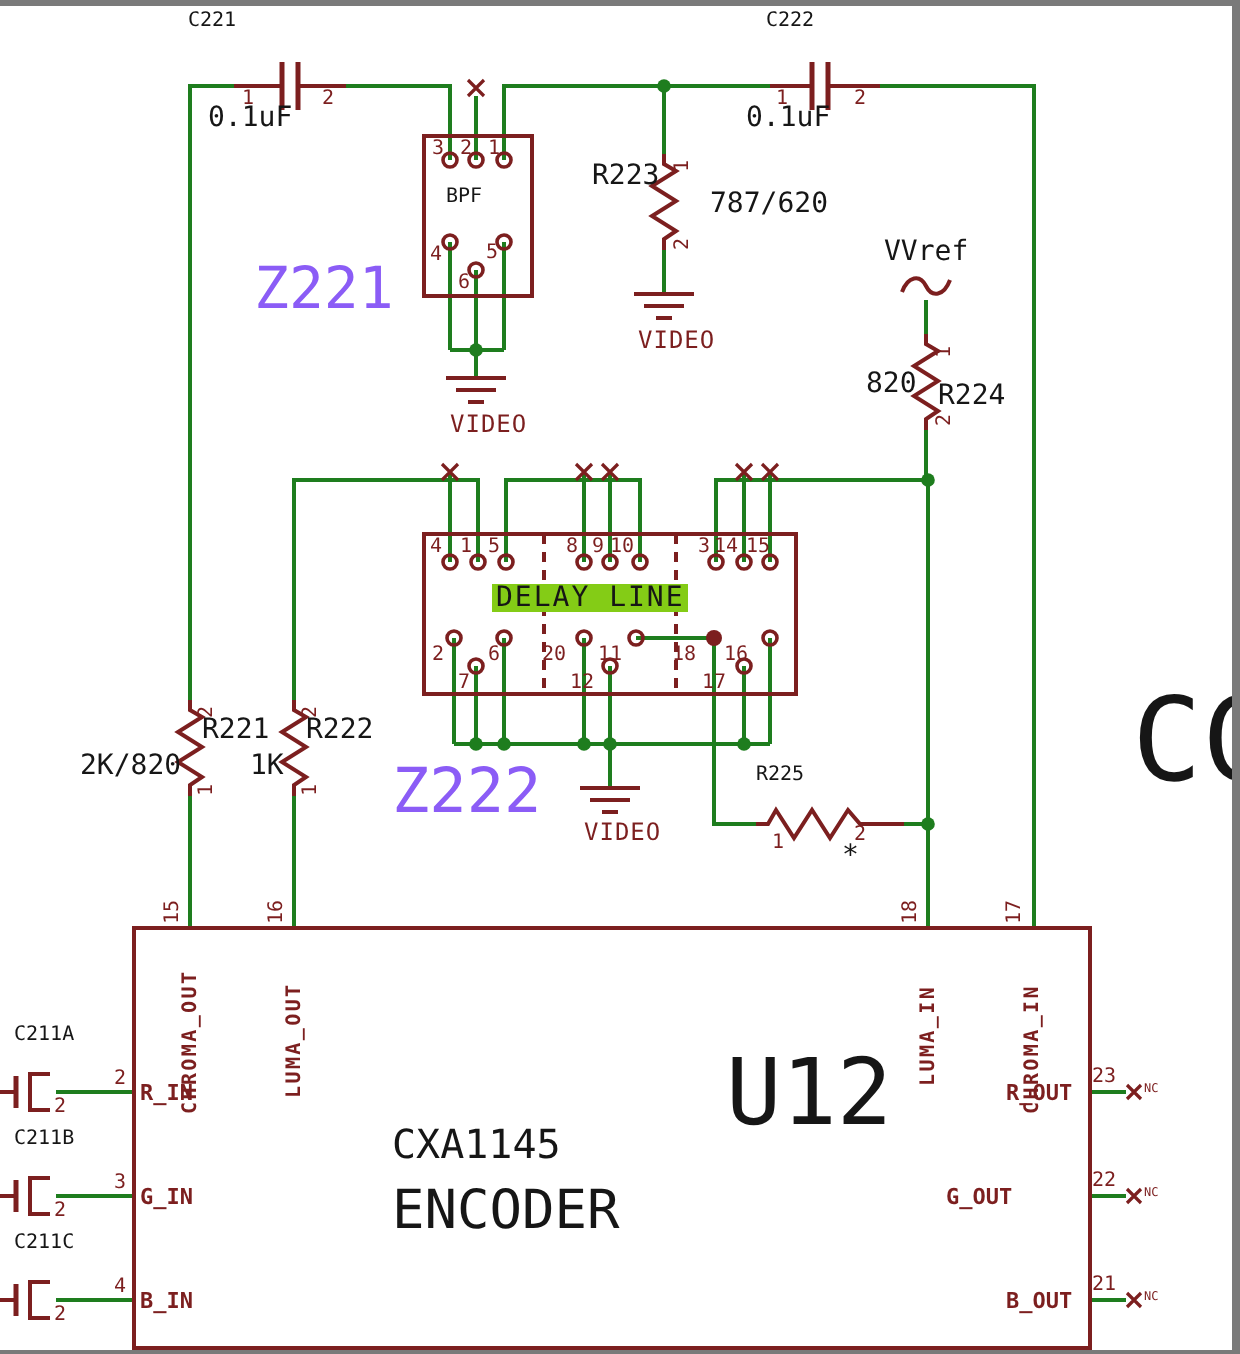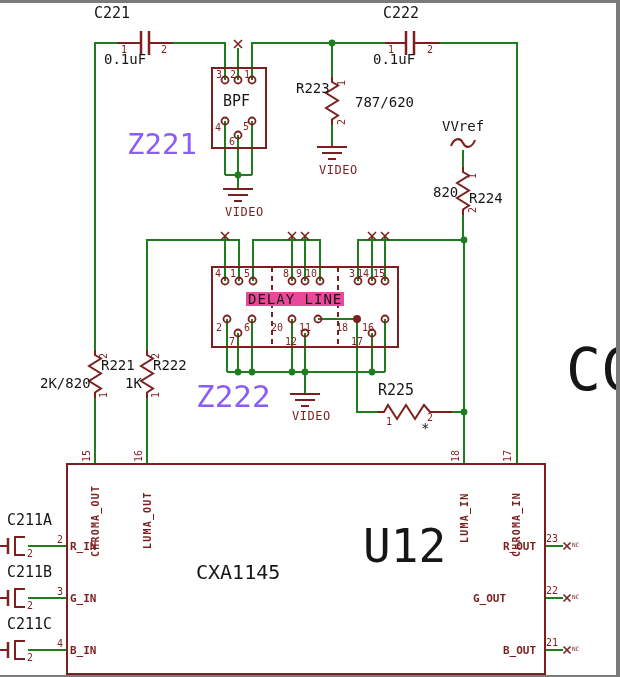--- a/index.html
+++ b/index.html
@@ -1,30 +1,30 @@
 <!DOCTYPE html>
 <html><head>
 <meta charset="utf-8">
 <style>
   html,body{margin:0;padding:0;background:#fff}
   #sheet{position:relative;width:620px;height:677px;background:#fff;overflow:hidden;
          font-family:"DejaVu Sans Mono",monospace}
   #wires{position:absolute;left:0;top:0;z-index:1}
   .t{position:absolute;line-height:1;white-space:pre;z-index:2;font-family:"DejaVu Sans Mono",monospace}
   .k{color:#161616}
-  .f15{font-size:15px}
+  .f15{font-size:10px}
   .f14{font-size:14px}
   .p{font-size:10px;color:#7c1f1f}
   .nm{font-size:11px;color:#7c1f1f;font-weight:bold}
   .gd{font-size:12px;color:#7c1f1f;letter-spacing:.5px}
   .big{font-size:29px;color:#8b5cf6}
   .rot{transform:rotate(-90deg);transform-origin:0 0}
   .vn{font-size:10px;color:#7c1f1f;letter-spacing:1.2px;font-weight:bold}
   .nc{font-size:6px;color:#7c1f1f}
-  .mask{background:#ec4899;padding:0 2px}
+  .mask{background:#84cc16;padding:0 2px}
   .border{position:absolute;background:#7a7a7a;z-index:6}
 </style>
 </head>
 <body>
 
 <div id="sheet">
 
   <svg id="wires" width="620" height="677">
 
     <g stroke="#1e7d1e" stroke-width="2" fill="none">
@@ -253,20 +253,21 @@
 
   <div class="t k f15" style="left:378px;top:383px">R225</div>
   <div class="t p" style="left:386px;top:417px">1</div>
   <div class="t p" style="left:427px;top:413px">2</div>
   <div class="t k f14" style="left:421px;top:421px">*</div>
 
   <div class="t k" style="left:566px;top:341px;font-size:58px">CC</div>
 
   <div class="t k" style="left:363px;top:523px;font-size:46px">U12</div>
   <div class="t k" style="left:196px;top:562px;font-size:20px">CXA1145</div>
+  <div class="t k" style="left:196px;top:592px;font-size:27px">ENCODER</div>
 
   <div class="t p rot" style="left:82px;top:462px">15</div>
   <div class="t p rot" style="left:134px;top:462px">16</div>
   <div class="t p rot" style="left:451px;top:462px">18</div>
   <div class="t p rot" style="left:503px;top:462px">17</div>
 
   <div class="t vn rot" style="left:91px;top:557px">CHROMA_OUT</div>
   <div class="t vn rot" style="left:143px;top:549px">LUMA_OUT</div>
   <div class="t vn rot" style="left:460px;top:543px">LUMA_IN</div>
   <div class="t vn rot" style="left:512px;top:557px">CHROMA_IN</div>

